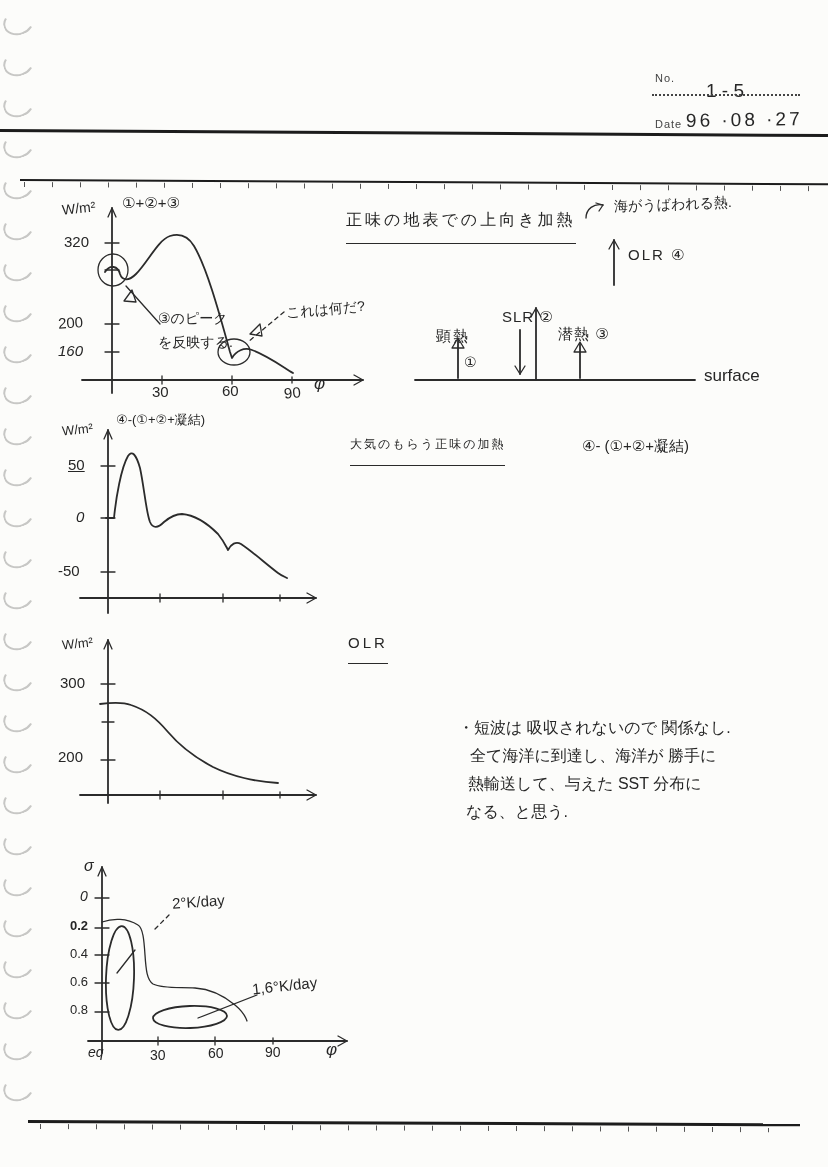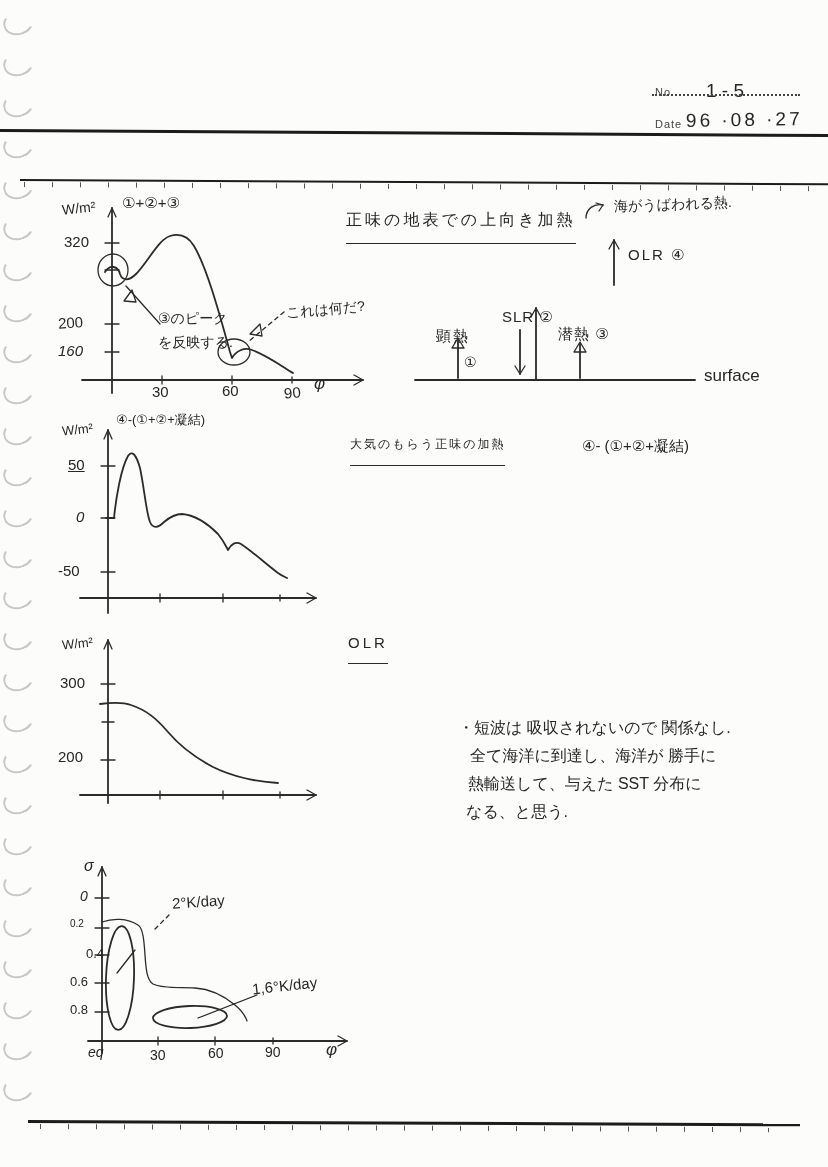--- a/index.html
+++ b/index.html
@@ -58,21 +58,21 @@
       <div class="hole" style="top: 789px;"></div>
       <div class="hole" style="top: 830px;"></div>
       <div class="hole" style="top: 871px;"></div>
       <div class="hole" style="top: 912px;"></div>
       <div class="hole" style="top: 953px;"></div>
       <div class="hole" style="top: 994px;"></div>
       <div class="hole" style="top: 1035px;"></div>
       <div class="hole" style="top: 1076px;"></div>
     </div>
 
-  <div class="abs print" style="left:655px;top:86px;">No.</div>
+  <div class="abs print" style="left:655px;top:72px;">No.</div>
   <div class="abs hw" style="left:706px;top:80px;font-size:19px;">1 - 5</div>
   <div class="abs" style="left:652px;top:94px;width:148px;border-bottom:2px dotted #444;"></div>
   <div class="abs print" style="left:655px;top:118px;">Date</div>
   <div class="abs hw" style="left:686px;top:109px;font-size:19px;letter-spacing:3px;transform:rotate(-1deg);">96 ·08 ·27</div>
 
   <div class="rule" style="left:0;top:129px;width:828px;height:3px;transform:rotate(0.35deg);transform-origin:left;"></div>
   <div class="rule" style="left:20px;top:179px;width:808px;height:2px;transform:rotate(0.3deg);transform-origin:left;"></div>
   <div class="ticks" style="left:24px;top:182px;width:800px;transform:rotate(0.3deg);transform-origin:left;"></div>
   <div class="rule" style="left:28px;top:1120px;width:772px;height:2.5px;transform:rotate(0.25deg);transform-origin:left;"></div>
   <div class="ticks" style="left:40px;top:1124px;width:740px;transform:rotate(0.25deg);transform-origin:left;"></div>
@@ -194,22 +194,22 @@
     <ellipse class="stroke" cx="135" cy="162" rx="37" ry="11" transform="rotate(-2 135 162)"></ellipse>
 
     <path class="stroke thin" d="M62,118 L80,95"></path>
 
     <path class="stroke thin dash" d="M100,74 L114,60"></path>
 
     <path class="stroke thin" d="M143,163 L202,140"></path>
   </svg>
   <div class="abs hw" style="left:84px;top:857px;font-size:16px;font-style:italic;">σ</div>
   <div class="abs hw" style="left:80px;top:888px;font-size:14px;font-style:italic;">0</div>
-  <div class="abs hw" style="left:70px;top:918px;font-size:10px;">0.2</div>
-  <div class="abs hw" style="left:70px;top:946px;font-size:13px;margin-left:16px;">0.4</div>
+  <div class="abs hw" style="left:70px;top:918px;font-size:13px;font-weight:bold;">0.2</div>
+  <div class="abs hw" style="left:70px;top:946px;font-size:13px;">0.4</div>
   <div class="abs hw" style="left:70px;top:974px;font-size:13px;">0.6</div>
   <div class="abs hw" style="left:70px;top:1002px;font-size:13px;">0.8</div>
   <div class="abs hw" style="left:88px;top:1044px;font-size:14px;font-style:italic;">eq</div>
   <div class="abs hw" style="left:150px;top:1047px;font-size:14px;">30</div>
   <div class="abs hw" style="left:208px;top:1045px;font-size:14px;">60</div>
   <div class="abs hw" style="left:265px;top:1044px;font-size:14px;">90</div>
   <div class="abs hw" style="left:326px;top:1040px;font-size:17px;font-style:italic;">φ</div>
   <div class="abs hw" style="left:172px;top:893px;font-size:15px;transform:rotate(-4deg);">2°K/day</div>
   <div class="abs hw" style="left:252px;top:977px;font-size:15px;transform:rotate(-6deg);">1,6°K/day</div>
 

